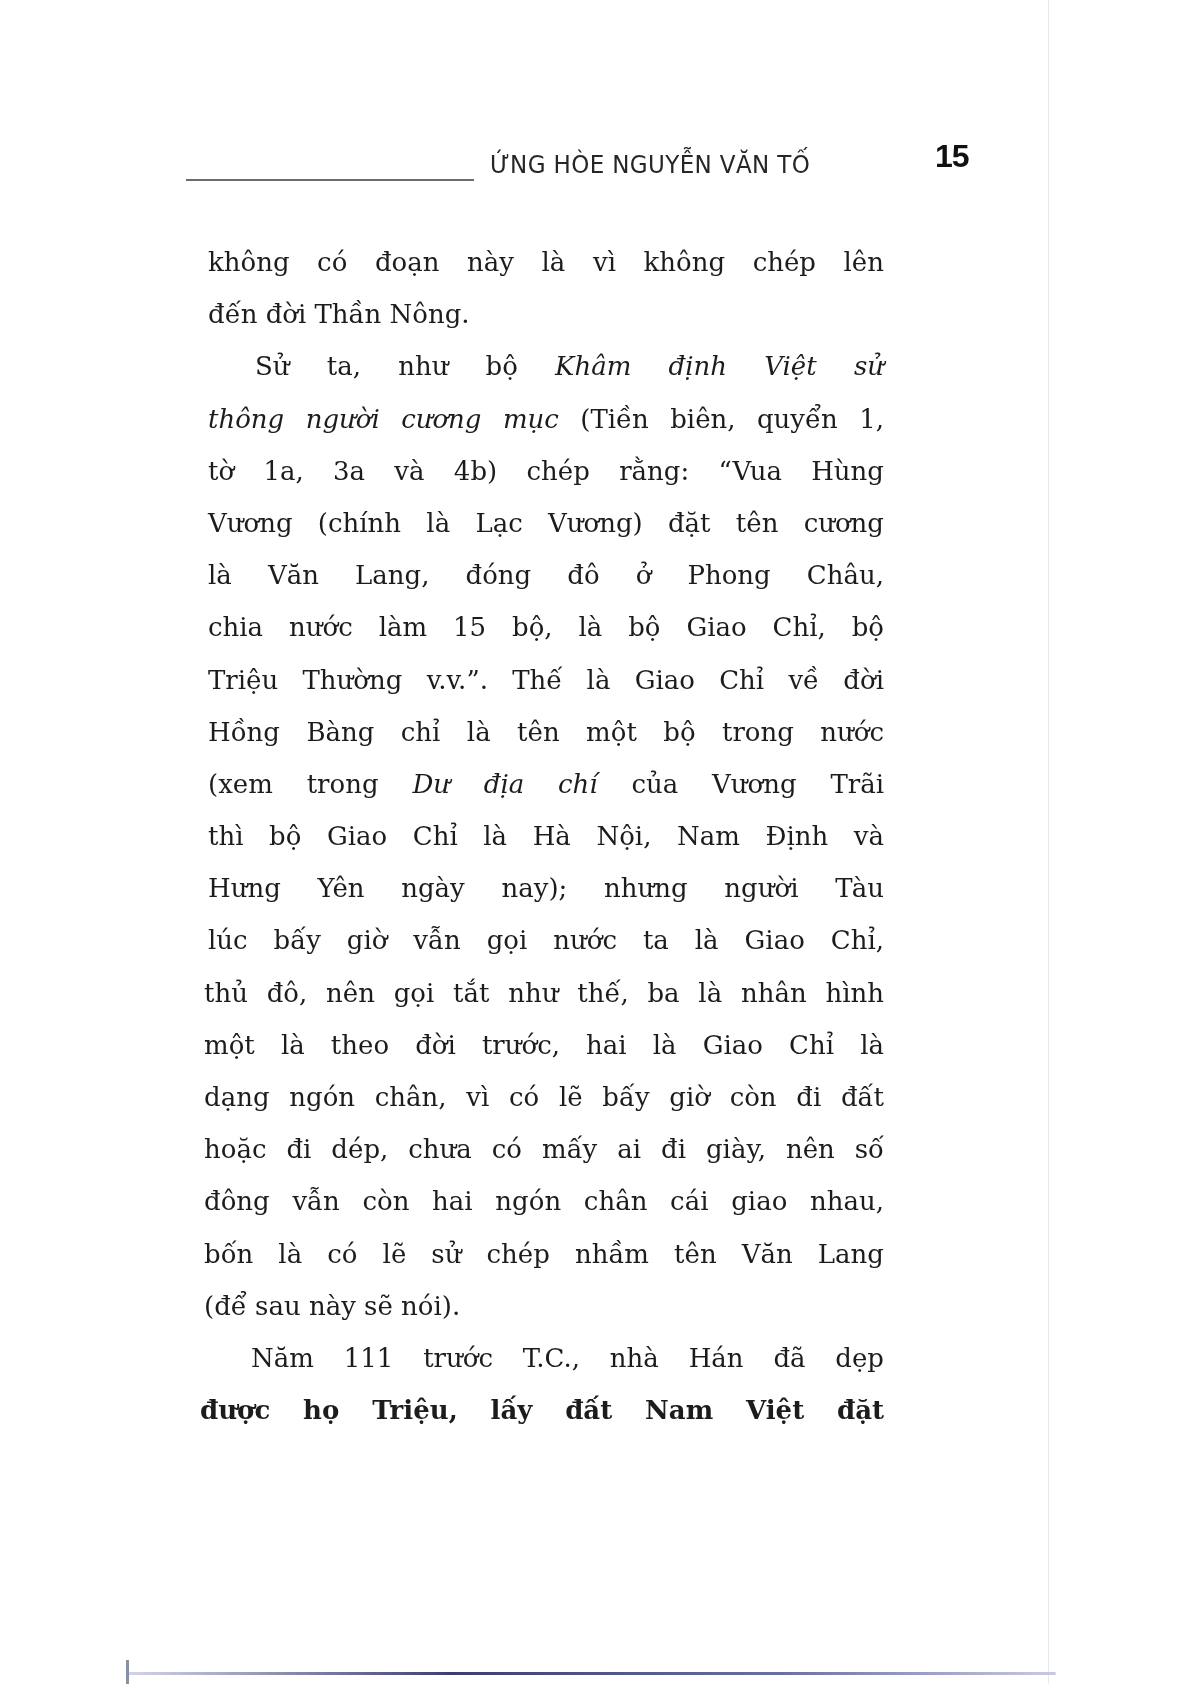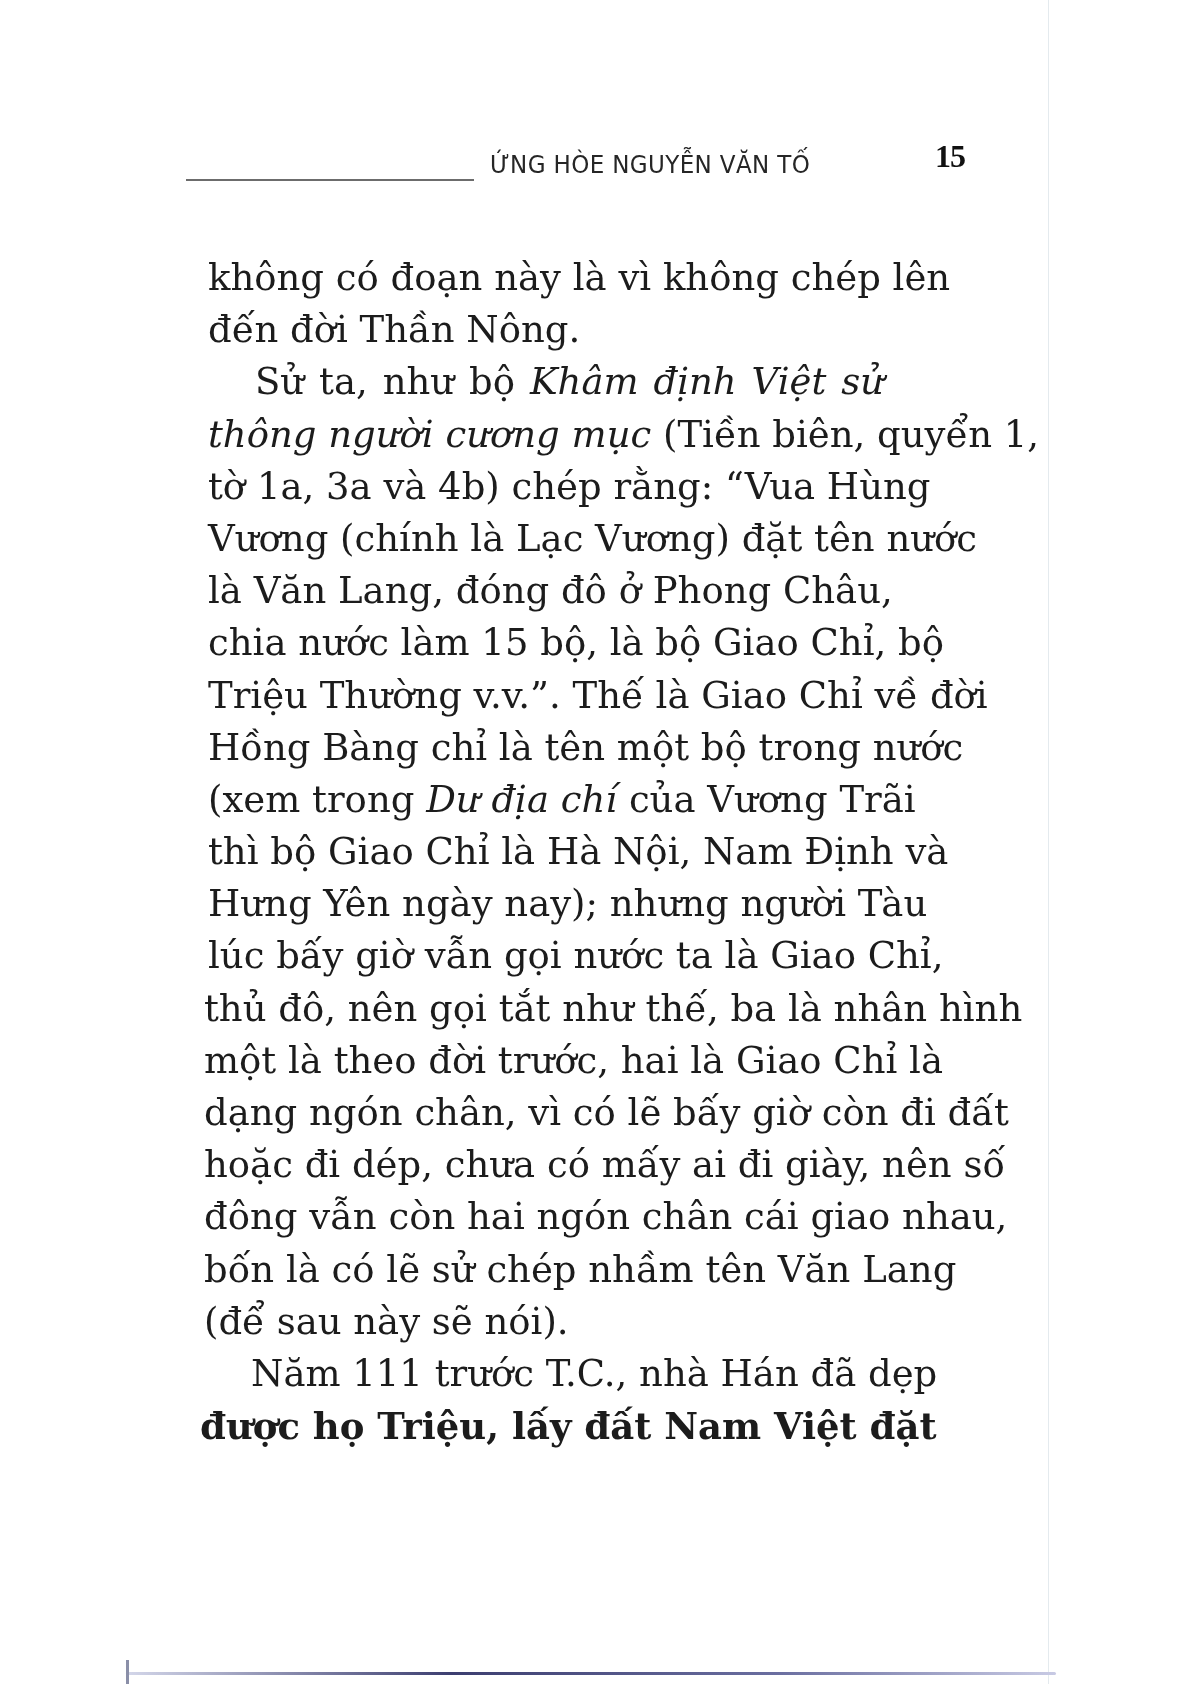--- a/index.html
+++ b/index.html
@@ -30,27 +30,27 @@
     background: #6c6c6c;
   }
   .header-title {
     position: absolute; left: 490px; top: 150px;
     font-family: "DejaVu Sans", "Liberation Sans", sans-serif;
     font-size: 25px; letter-spacing: 0.4px; color: #262626;
     white-space: nowrap; transform: scaleX(0.92); transform-origin: left center;
   }
   .page-number {
     position: absolute; left: 935px; top: 138px;
-    font-family: Liberation Serif, serif;
+    font-family: Liberation Sans, sans-serif;
     font-weight: bold; font-size: 32px; color: #111111;
     letter-spacing: -1px;
   }
   .body-text {
-    position: absolute; left: 208px; top: 252px; width: 676px;
-    font-size: 37px; line-height: 52.2px;
+    position: absolute; left: 208px; top: 236px; width: 676px;
+    font-size: 26px; line-height: 52.2px;
     text-align: justify; text-align-last: justify;
   }
   .line {
     display: block; height: 52.2px; white-space: nowrap;
     text-align: justify; text-align-last: justify;
   }
   .line.last { text-align-last: left; }
   .line.indent { padding-left: 47px; }
   .line.shift { margin-left: -4px; }
   .line.shift2 { margin-left: -8px; font-weight: bold; }
@@ -69,21 +69,21 @@
   <div class="page-number">15</div>
 </div>
 
 <div class="body-text">
   <span class="line">không có đoạn này là vì không chép lên</span>
   <span class="line last">đến đời Thần Nông.</span>
 
   <span class="line indent"><span>Sử ta, như bộ </span><em>Khâm định Việt sử</em></span>
   <span class="line"><em>thông người cương mục</em><span> (Tiền biên, quyển 1,</span></span>
   <span class="line">tờ 1a, 3a và 4b) chép rằng: “Vua Hùng</span>
-  <span class="line">Vương (chính là Lạc Vương) đặt tên nước</span>
+  <span class="line">Vương (chính là Lạc Vương) đặt tên cương</span>
   <span class="line">là Văn Lang, đóng đô ở Phong Châu,</span>
   <span class="line">chia nước làm 15 bộ, là bộ Giao Chỉ, bộ</span>
   <span class="line">Triệu Thường v.v.”. Thế là Giao Chỉ về đời</span>
   <span class="line">Hồng Bàng chỉ là tên một bộ trong nước</span>
   <span class="line"><span>(xem trong </span><em>Dư địa chí</em><span> của Vương Trãi</span></span>
   <span class="line">thì bộ Giao Chỉ là Hà Nội, Nam Định và</span>
   <span class="line">Hưng Yên ngày nay); nhưng người Tàu</span>
   <span class="line">lúc bấy giờ vẫn gọi nước ta là Giao Chỉ,</span>
   <span class="line shift">thủ đô, nên gọi tắt như thế, ba là nhân hình</span>
   <span class="line shift">một là theo đời trước, hai là Giao Chỉ là</span>

